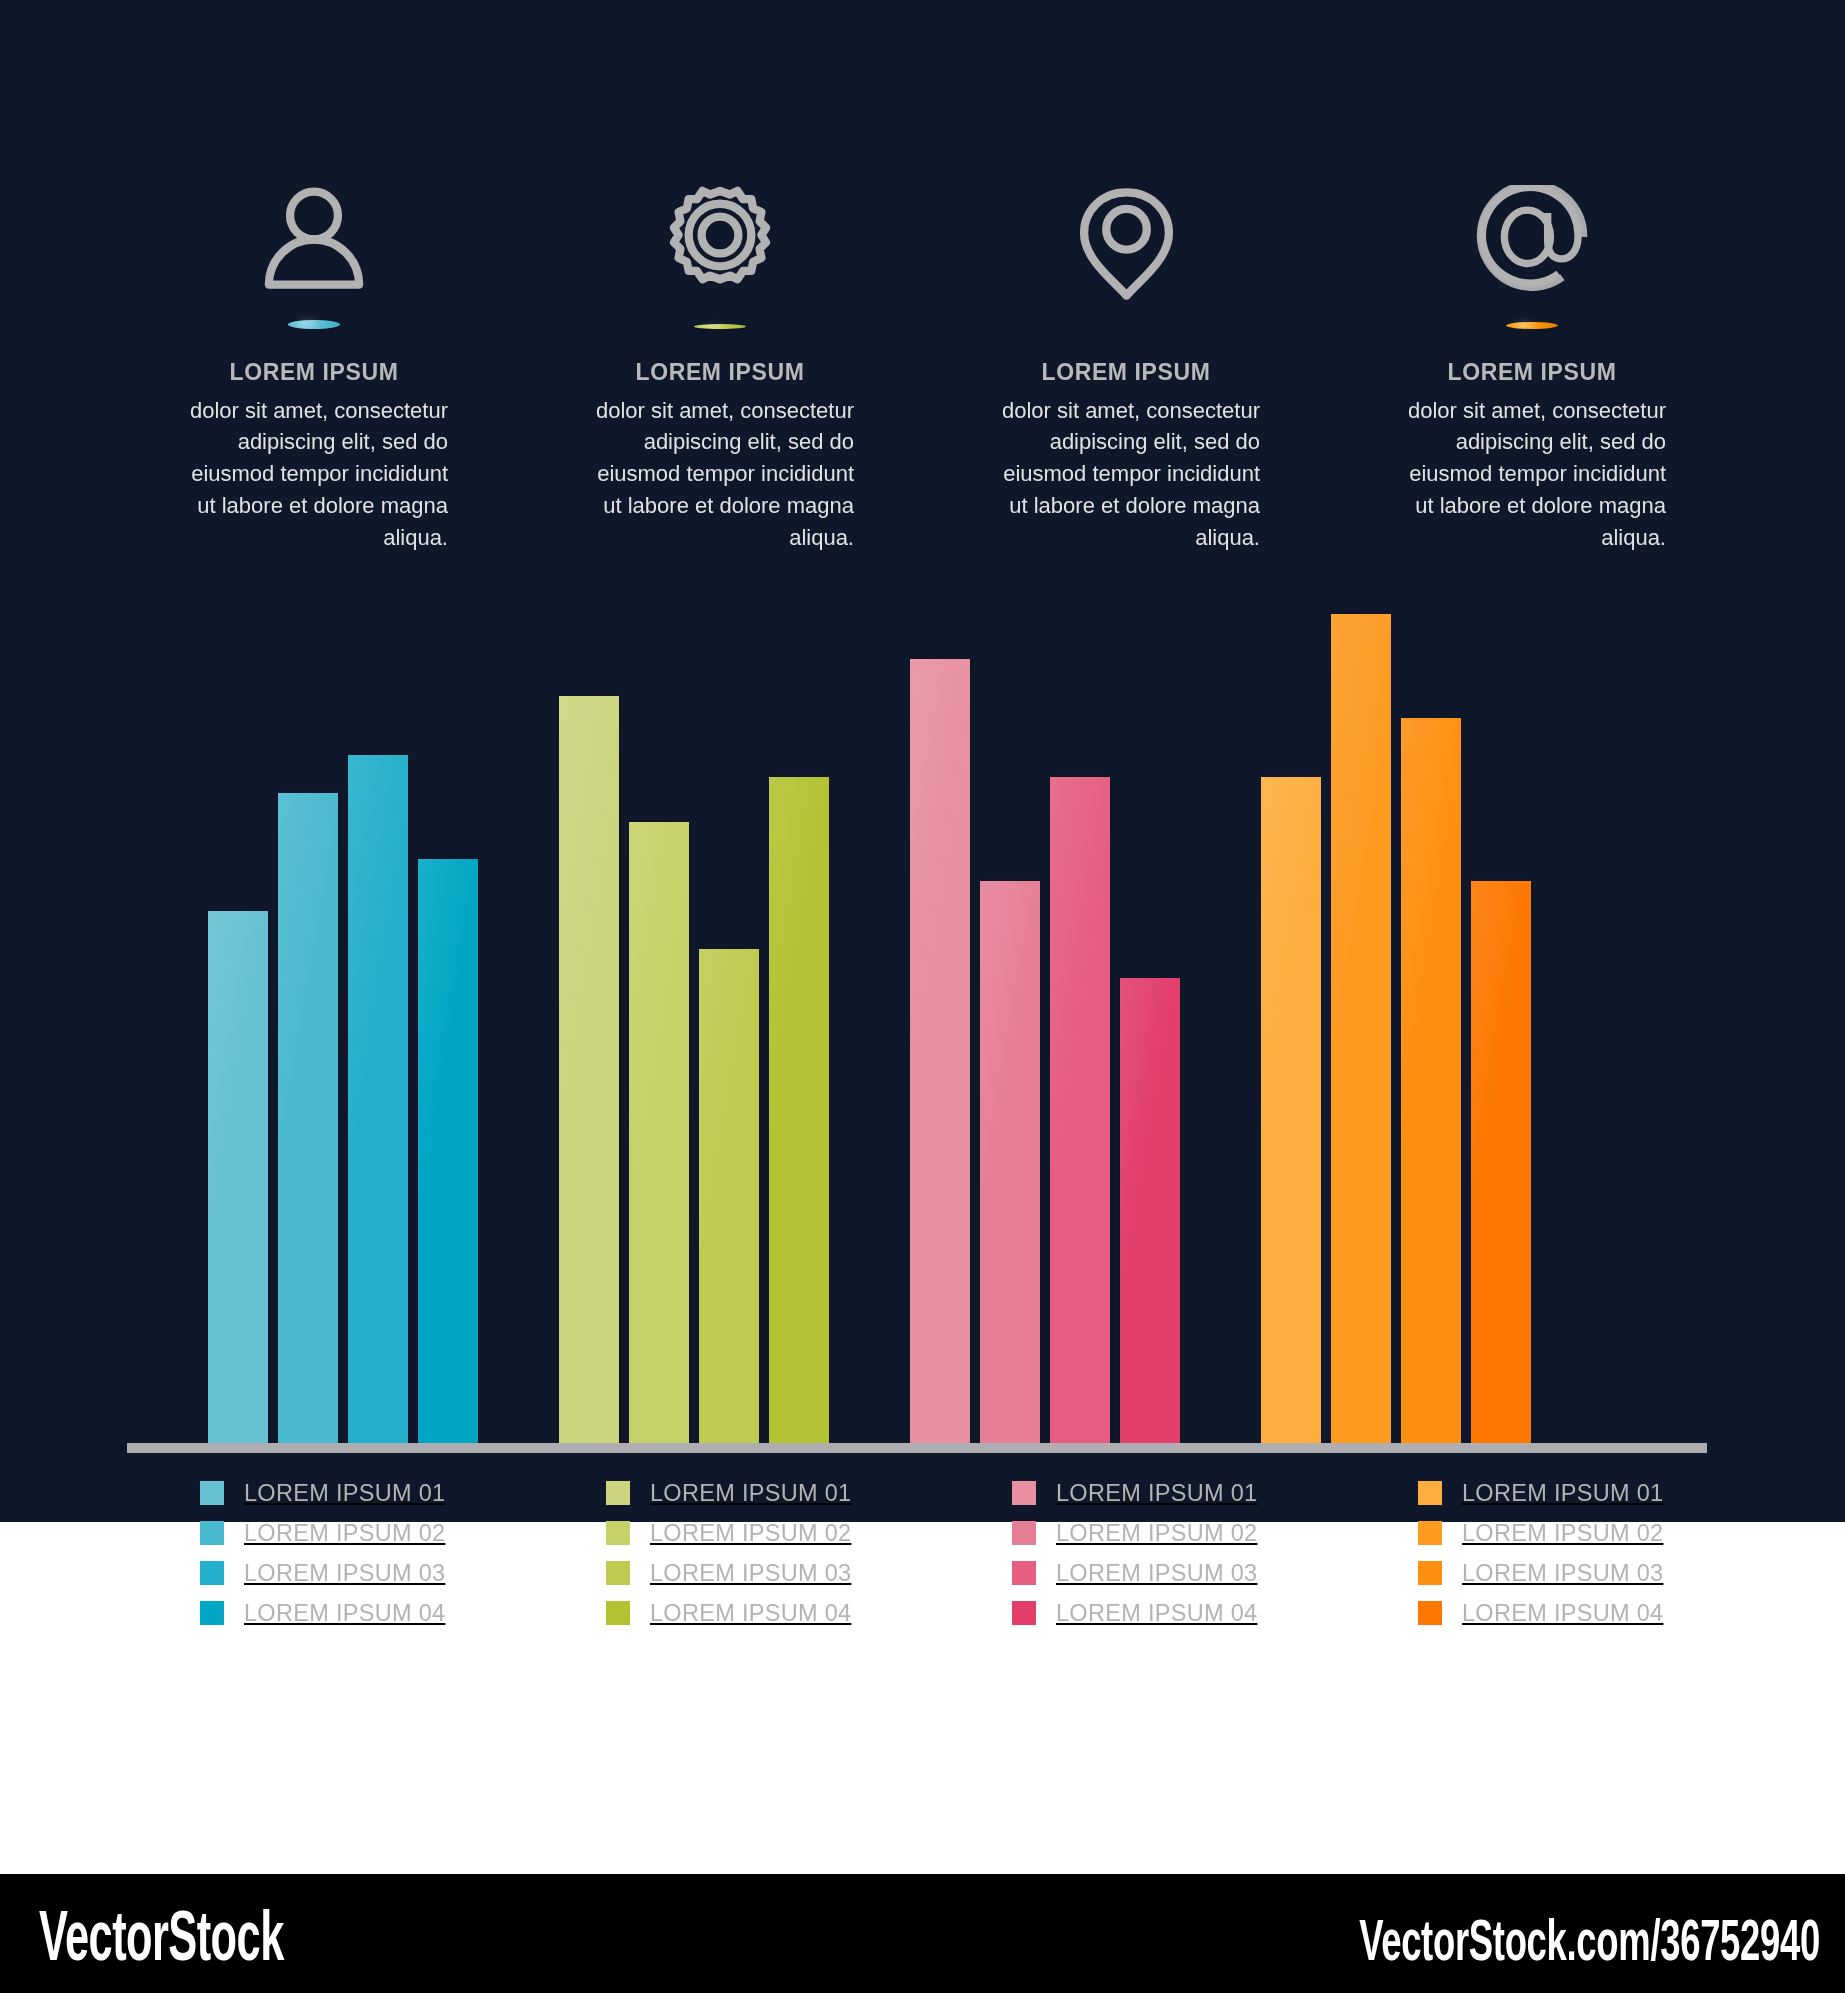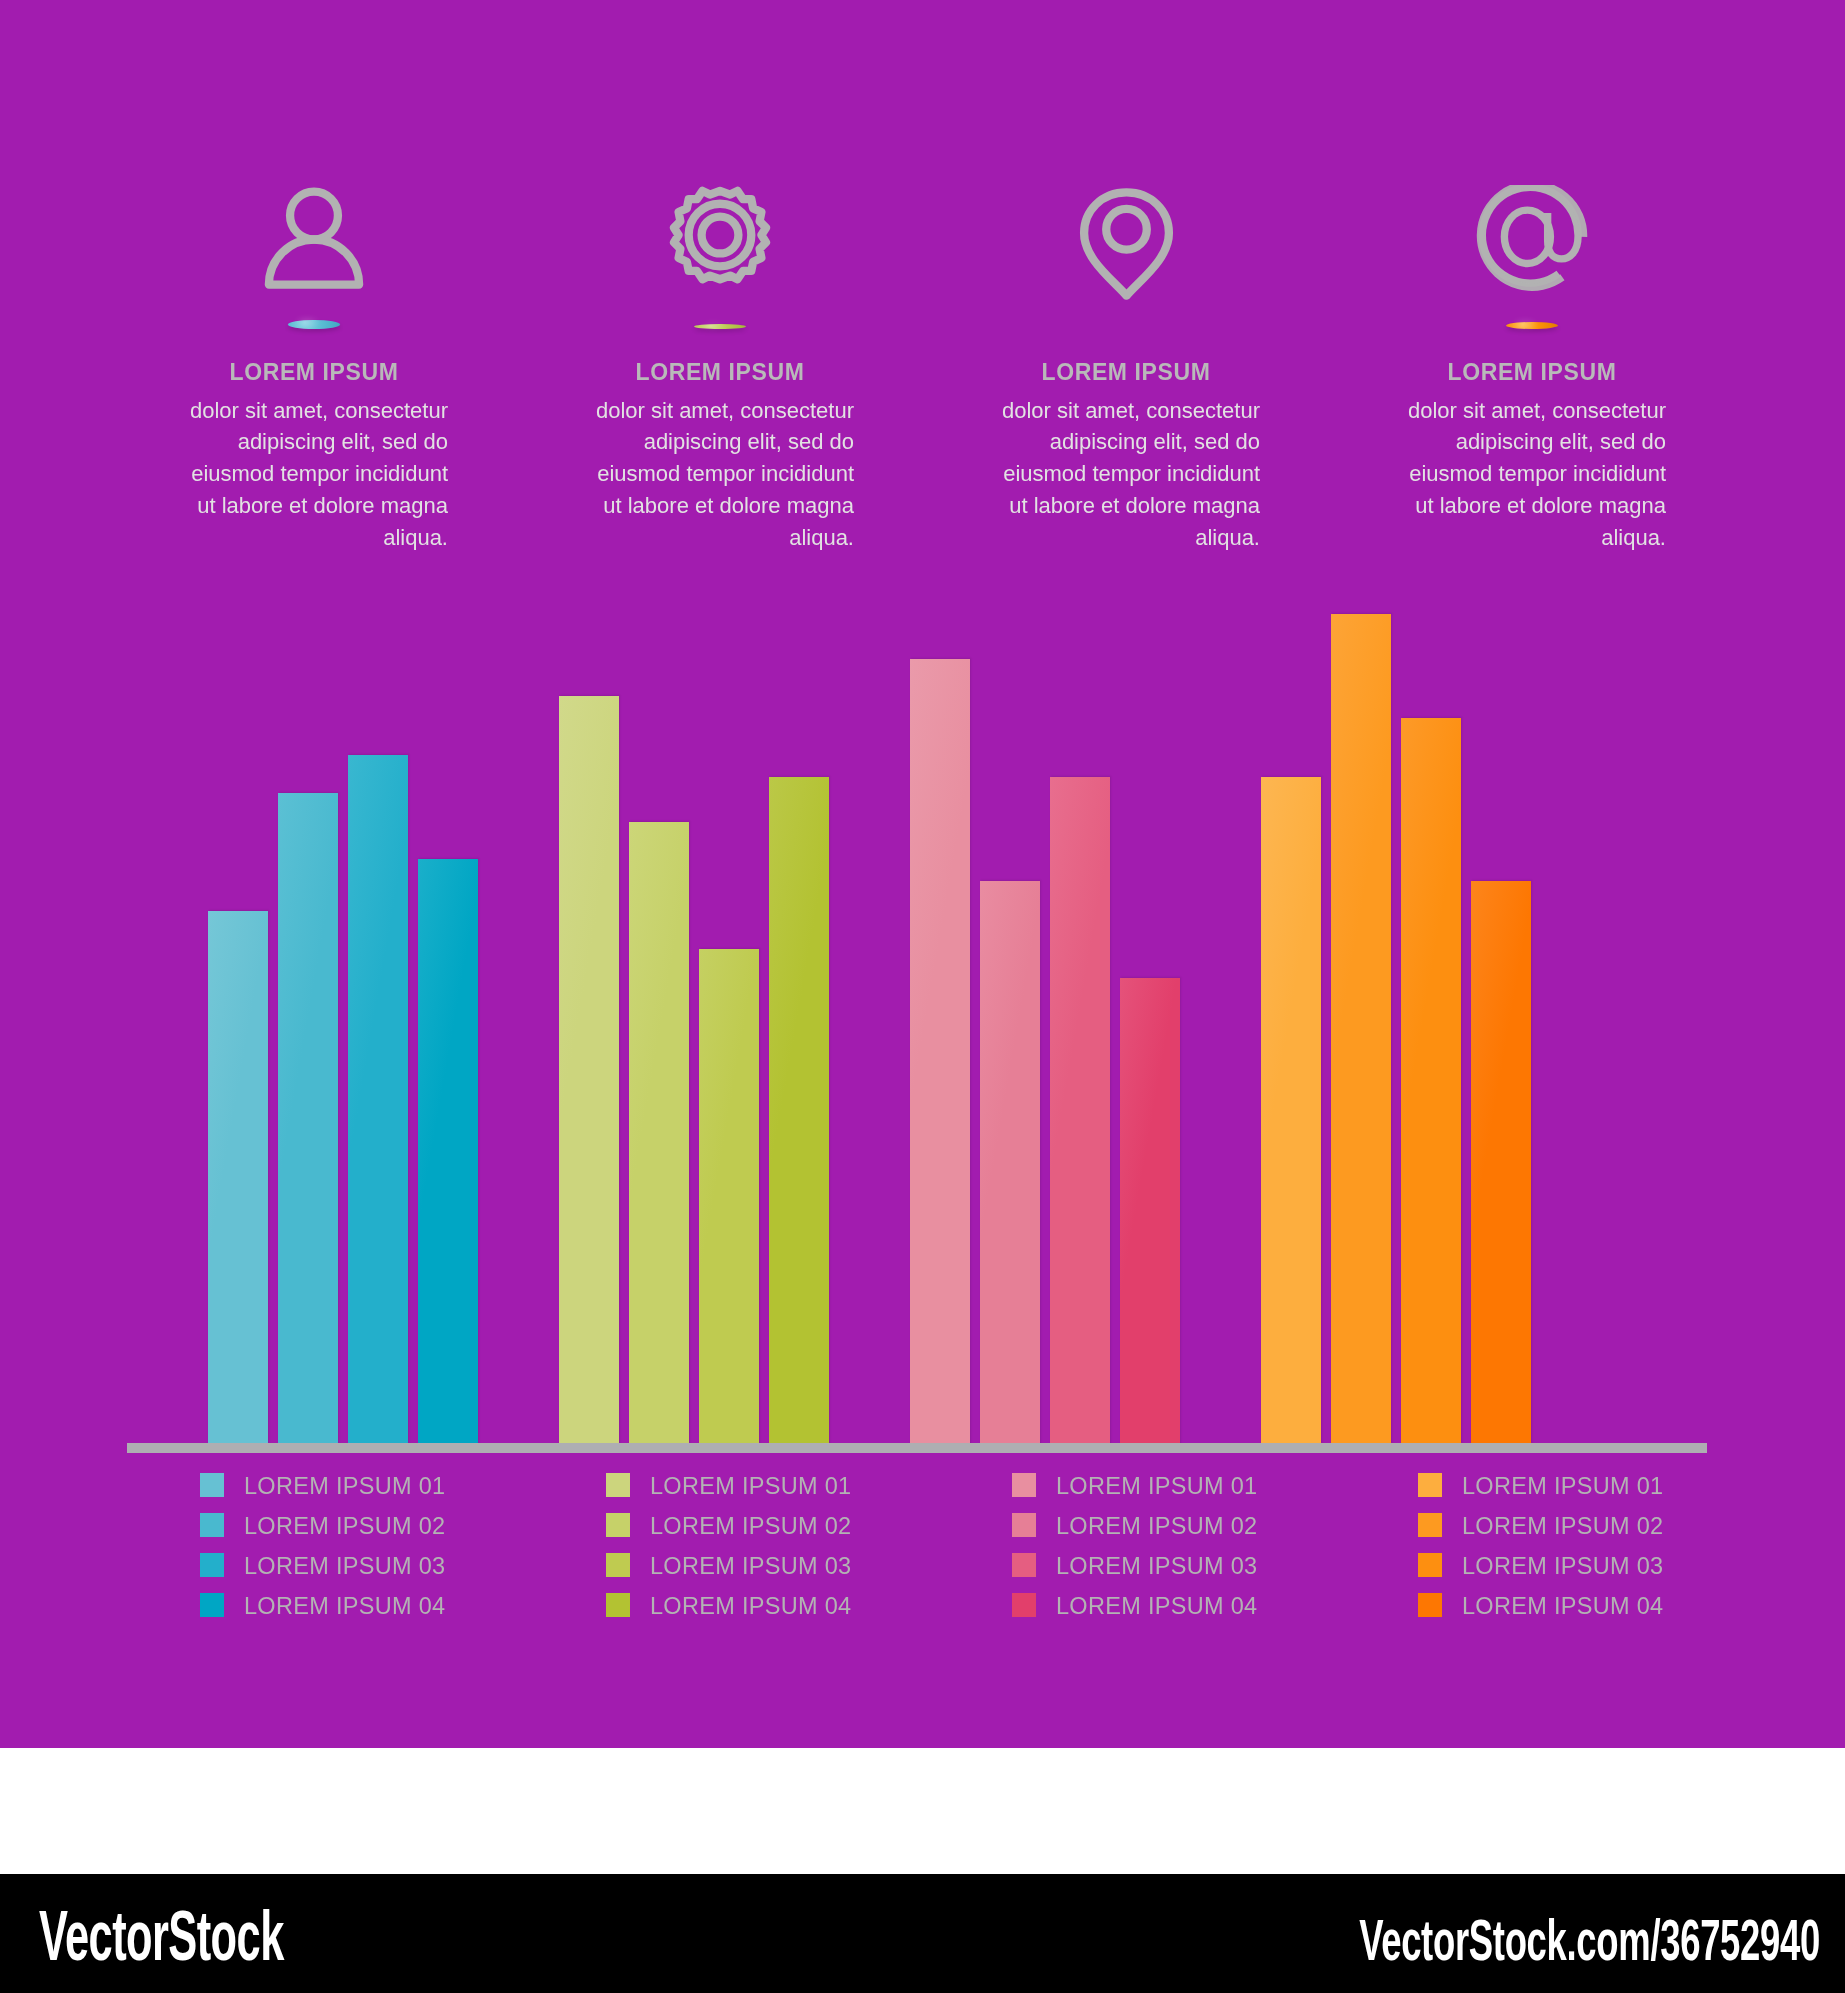--- a/index.html
+++ b/index.html
@@ -13,22 +13,22 @@
     position: relative;
     font-family: "Liberation Sans", sans-serif;
     overflow: hidden;
   }
 
   
   #canvas {
     position: absolute;
     left: 0; top: 0;
     width: 1846px;
-    height: 1748px;
-    background: #a21caf;
+    height: 1522px;
+    background: #0f172a;
   }
 
   
   #headers {
     position: absolute;
     left: 111px;
     top: 185px;
     width: 1624px;
     height: 369px;
     display: flex;
@@ -139,22 +139,23 @@
   .legend-col {
     flex: 1 1 0;
     display: flex;
     flex-direction: column;
     padding-left: 89px;
     box-sizing: border-box;
   }
   .legend-row {
     display: flex;
     flex-direction: row;
-    align-items: flex-start;
+    align-items: center;
     height: 40px;
+    text-decoration: underline;
   }
   .swatch {
     width: 24px;
     height: 24px;
     flex: 0 0 24px;
   }
   .legend-label {
     margin-left: 20px;
     font-size: 23.5px;
     color: #b3b3b3;

